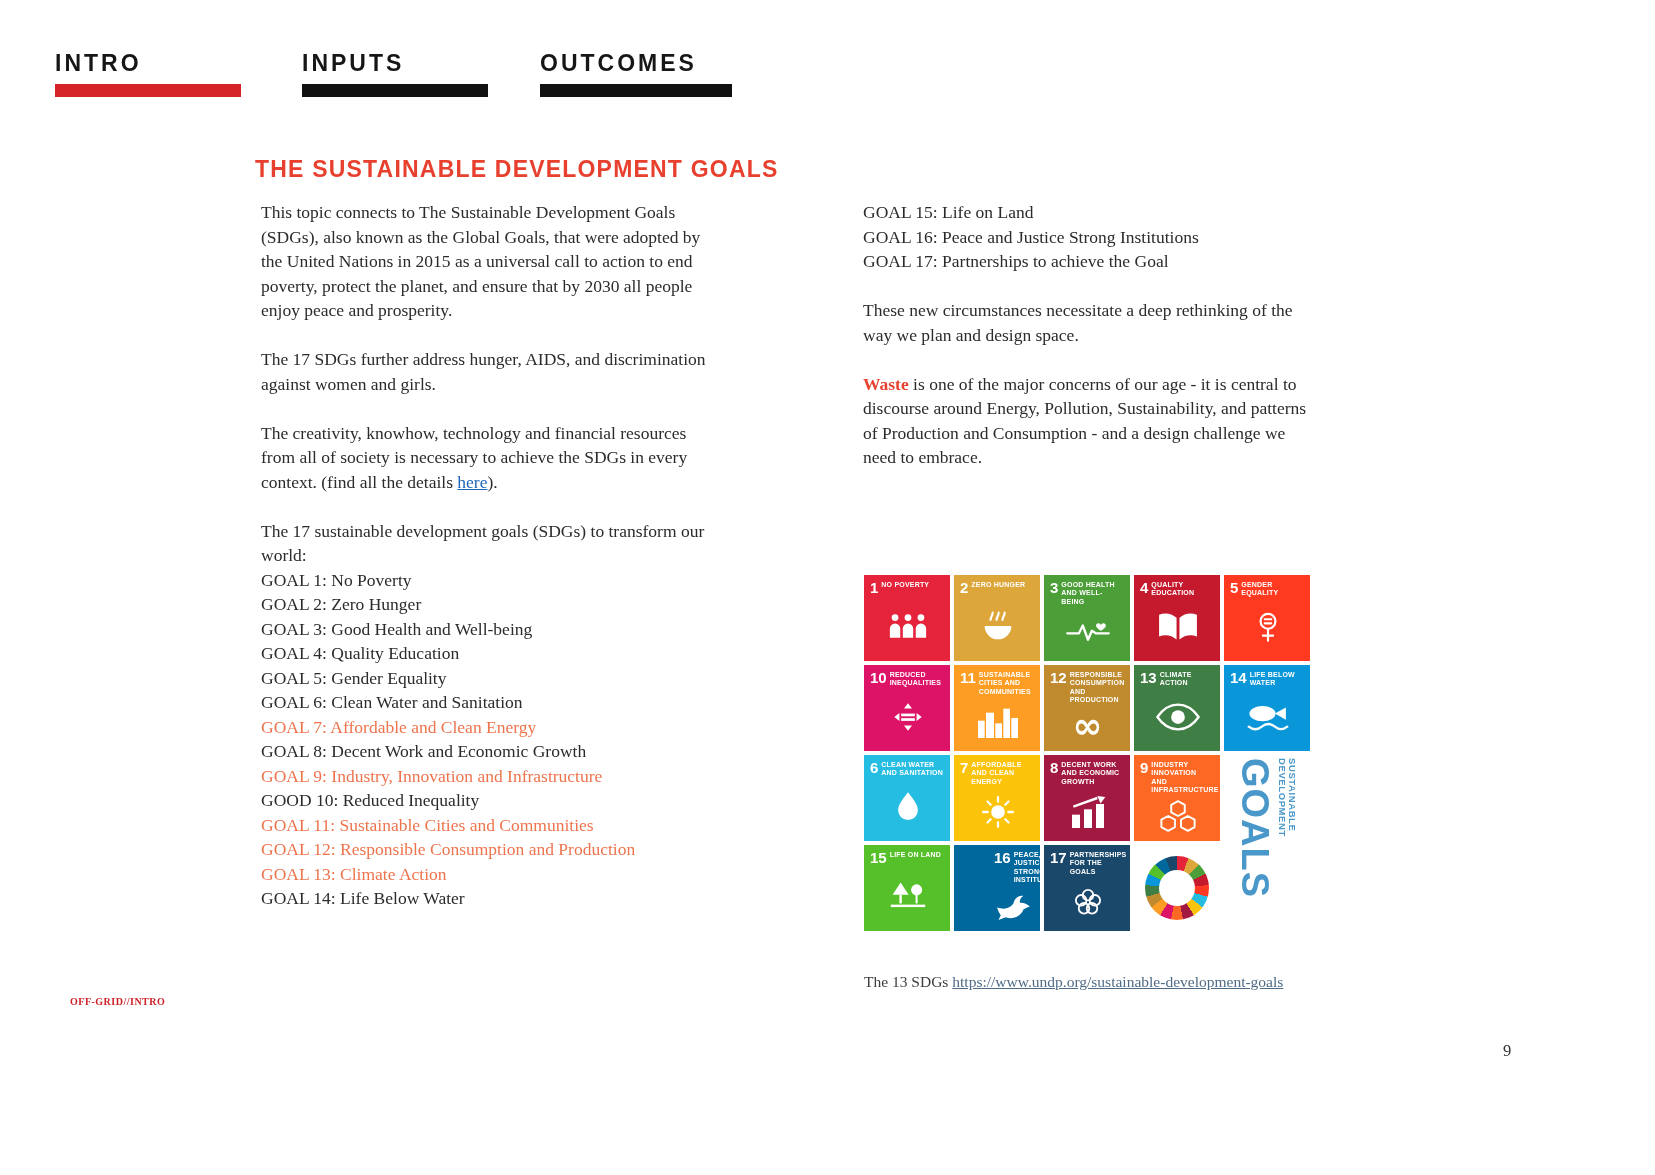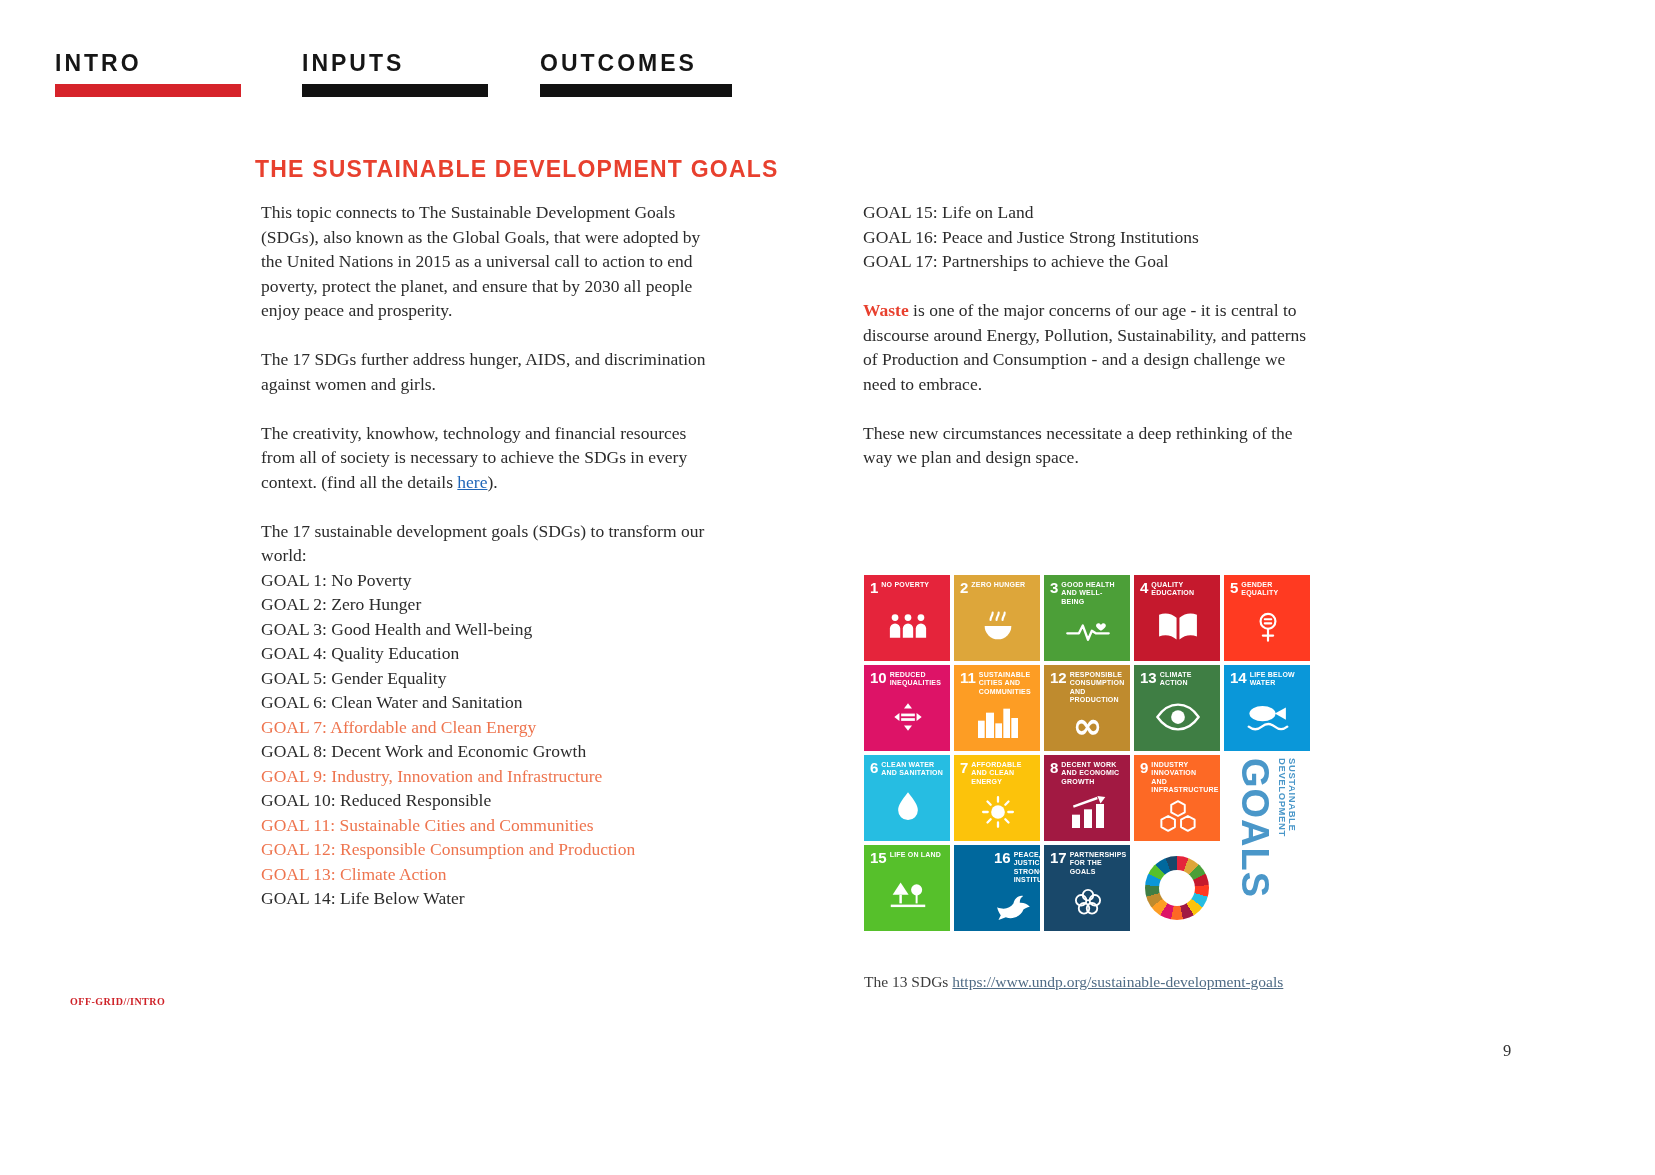--- a/index.html
+++ b/index.html
@@ -94,36 +94,36 @@
     <div>
         <div class="goal-line">GOAL 1: No Poverty</div>
         <div class="goal-line">GOAL 2: Zero Hunger</div>
         <div class="goal-line">GOAL 3: Good Health and Well-being</div>
         <div class="goal-line">GOAL 4: Quality Education</div>
         <div class="goal-line">GOAL 5: Gender Equality</div>
         <div class="goal-line">GOAL 6: Clean Water and Sanitation</div>
         <div class="goal-line goal-highlight">GOAL 7: Affordable and Clean Energy</div>
         <div class="goal-line">GOAL 8: Decent Work and Economic Growth</div>
         <div class="goal-line goal-highlight">GOAL 9: Industry, Innovation and Infrastructure</div>
-        <div class="goal-line">GOAL 10: Reduced Responsible</div>
+        <div class="goal-line">GOOD 10: Reduced Inequality</div>
         <div class="goal-line goal-highlight">GOAL 11: Sustainable Cities and Communities</div>
         <div class="goal-line goal-highlight">GOAL 12: Responsible Consumption and Production</div>
         <div class="goal-line goal-highlight">GOAL 13: Climate Action</div>
         <div class="goal-line">GOAL 14: Life Below Water</div>
       </div>
   </div>
 
   <div class="col right-col">
     <div class="right-goals">
         <div class="goal-line">GOAL 15: Life on Land</div>
         <div class="goal-line">GOAL 16: Peace and Justice Strong Institutions</div>
         <div class="goal-line">GOAL 17: Partnerships to achieve the Goal</div>
       </div>
+    <p>These new circumstances necessitate a deep rethinking of the way we plan and design space.</p>
     <p><span class="waste-word">Waste</span><span> is one of the major concerns of our age - it is central to discourse around Energy, Pollution, Sustainability, and patterns of Production and Consumption - and a design challenge we need to embrace.</span></p>
-    <p>These new circumstances necessitate a deep rethinking of the way we plan and design space.</p>
   </div>
 
   <div class="sdg-grid">
       <div class="tile" style="background: rgb(229, 36, 59);">
         <div class="tile-head">
           <span class="tile-num">1</span>
           <span class="tile-label">NO POVERTY</span>
         </div>
         <div class="tile-icon">
           <svg viewBox="0 0 34 22">

